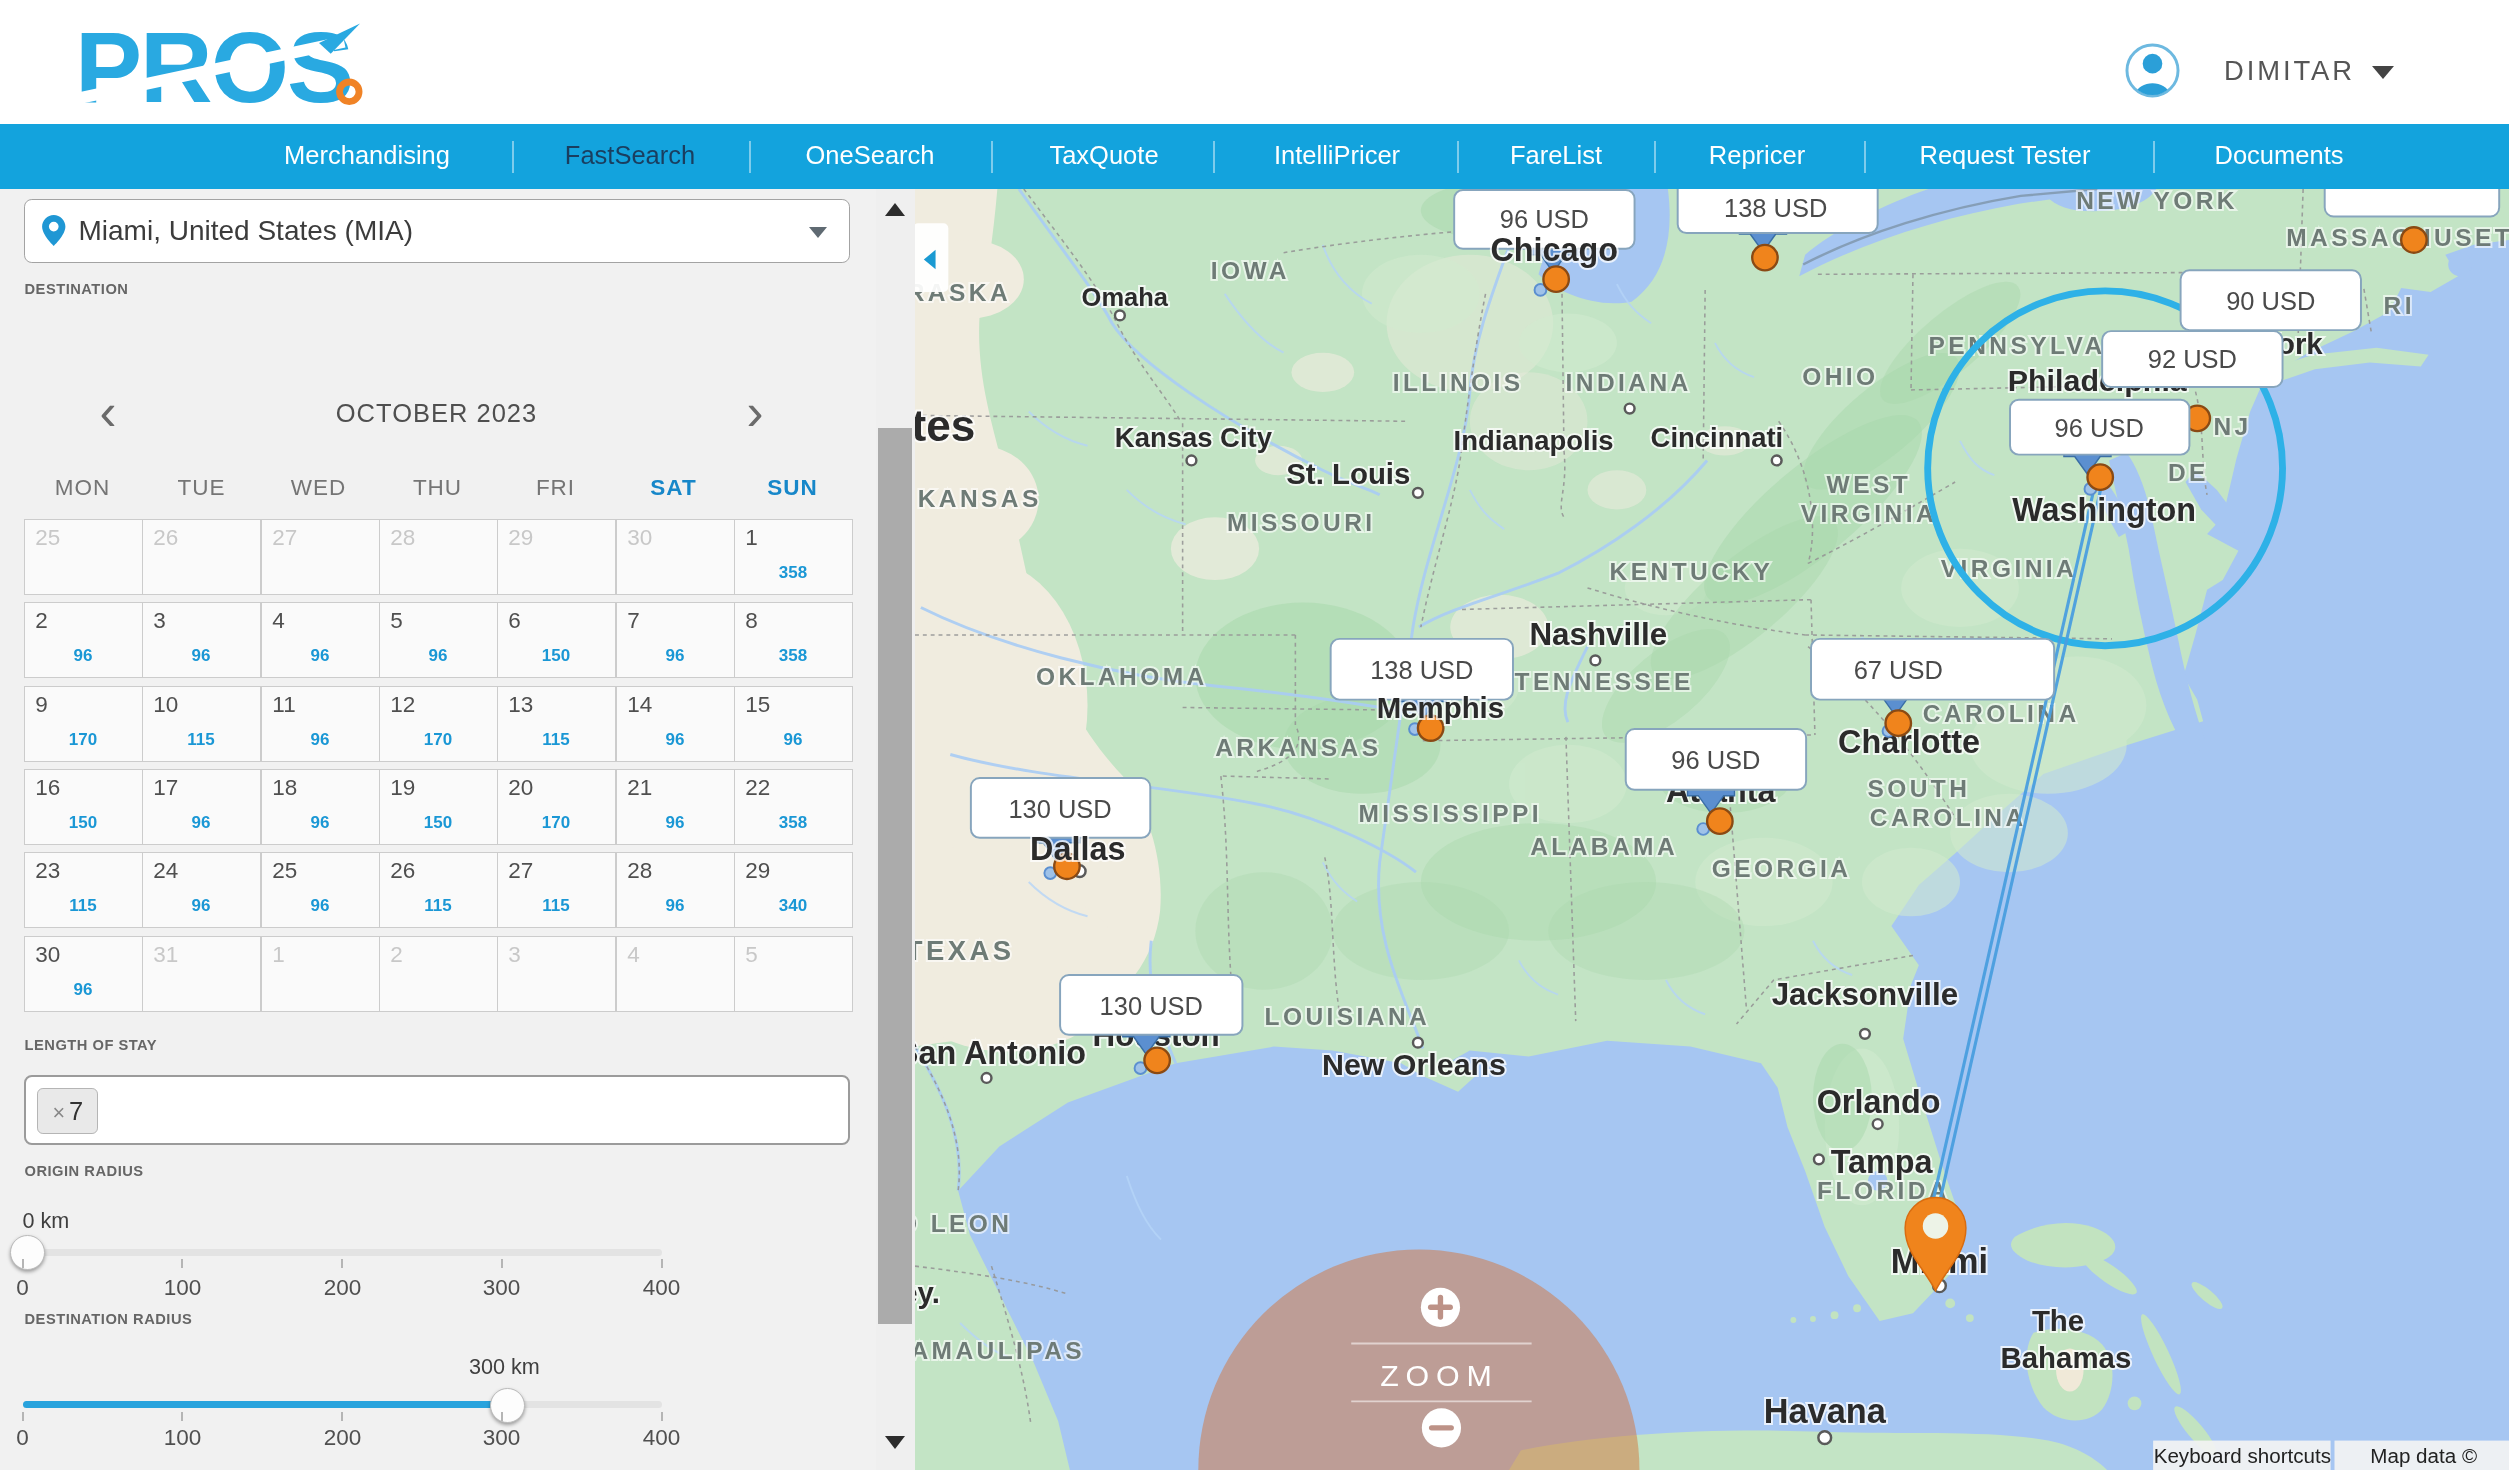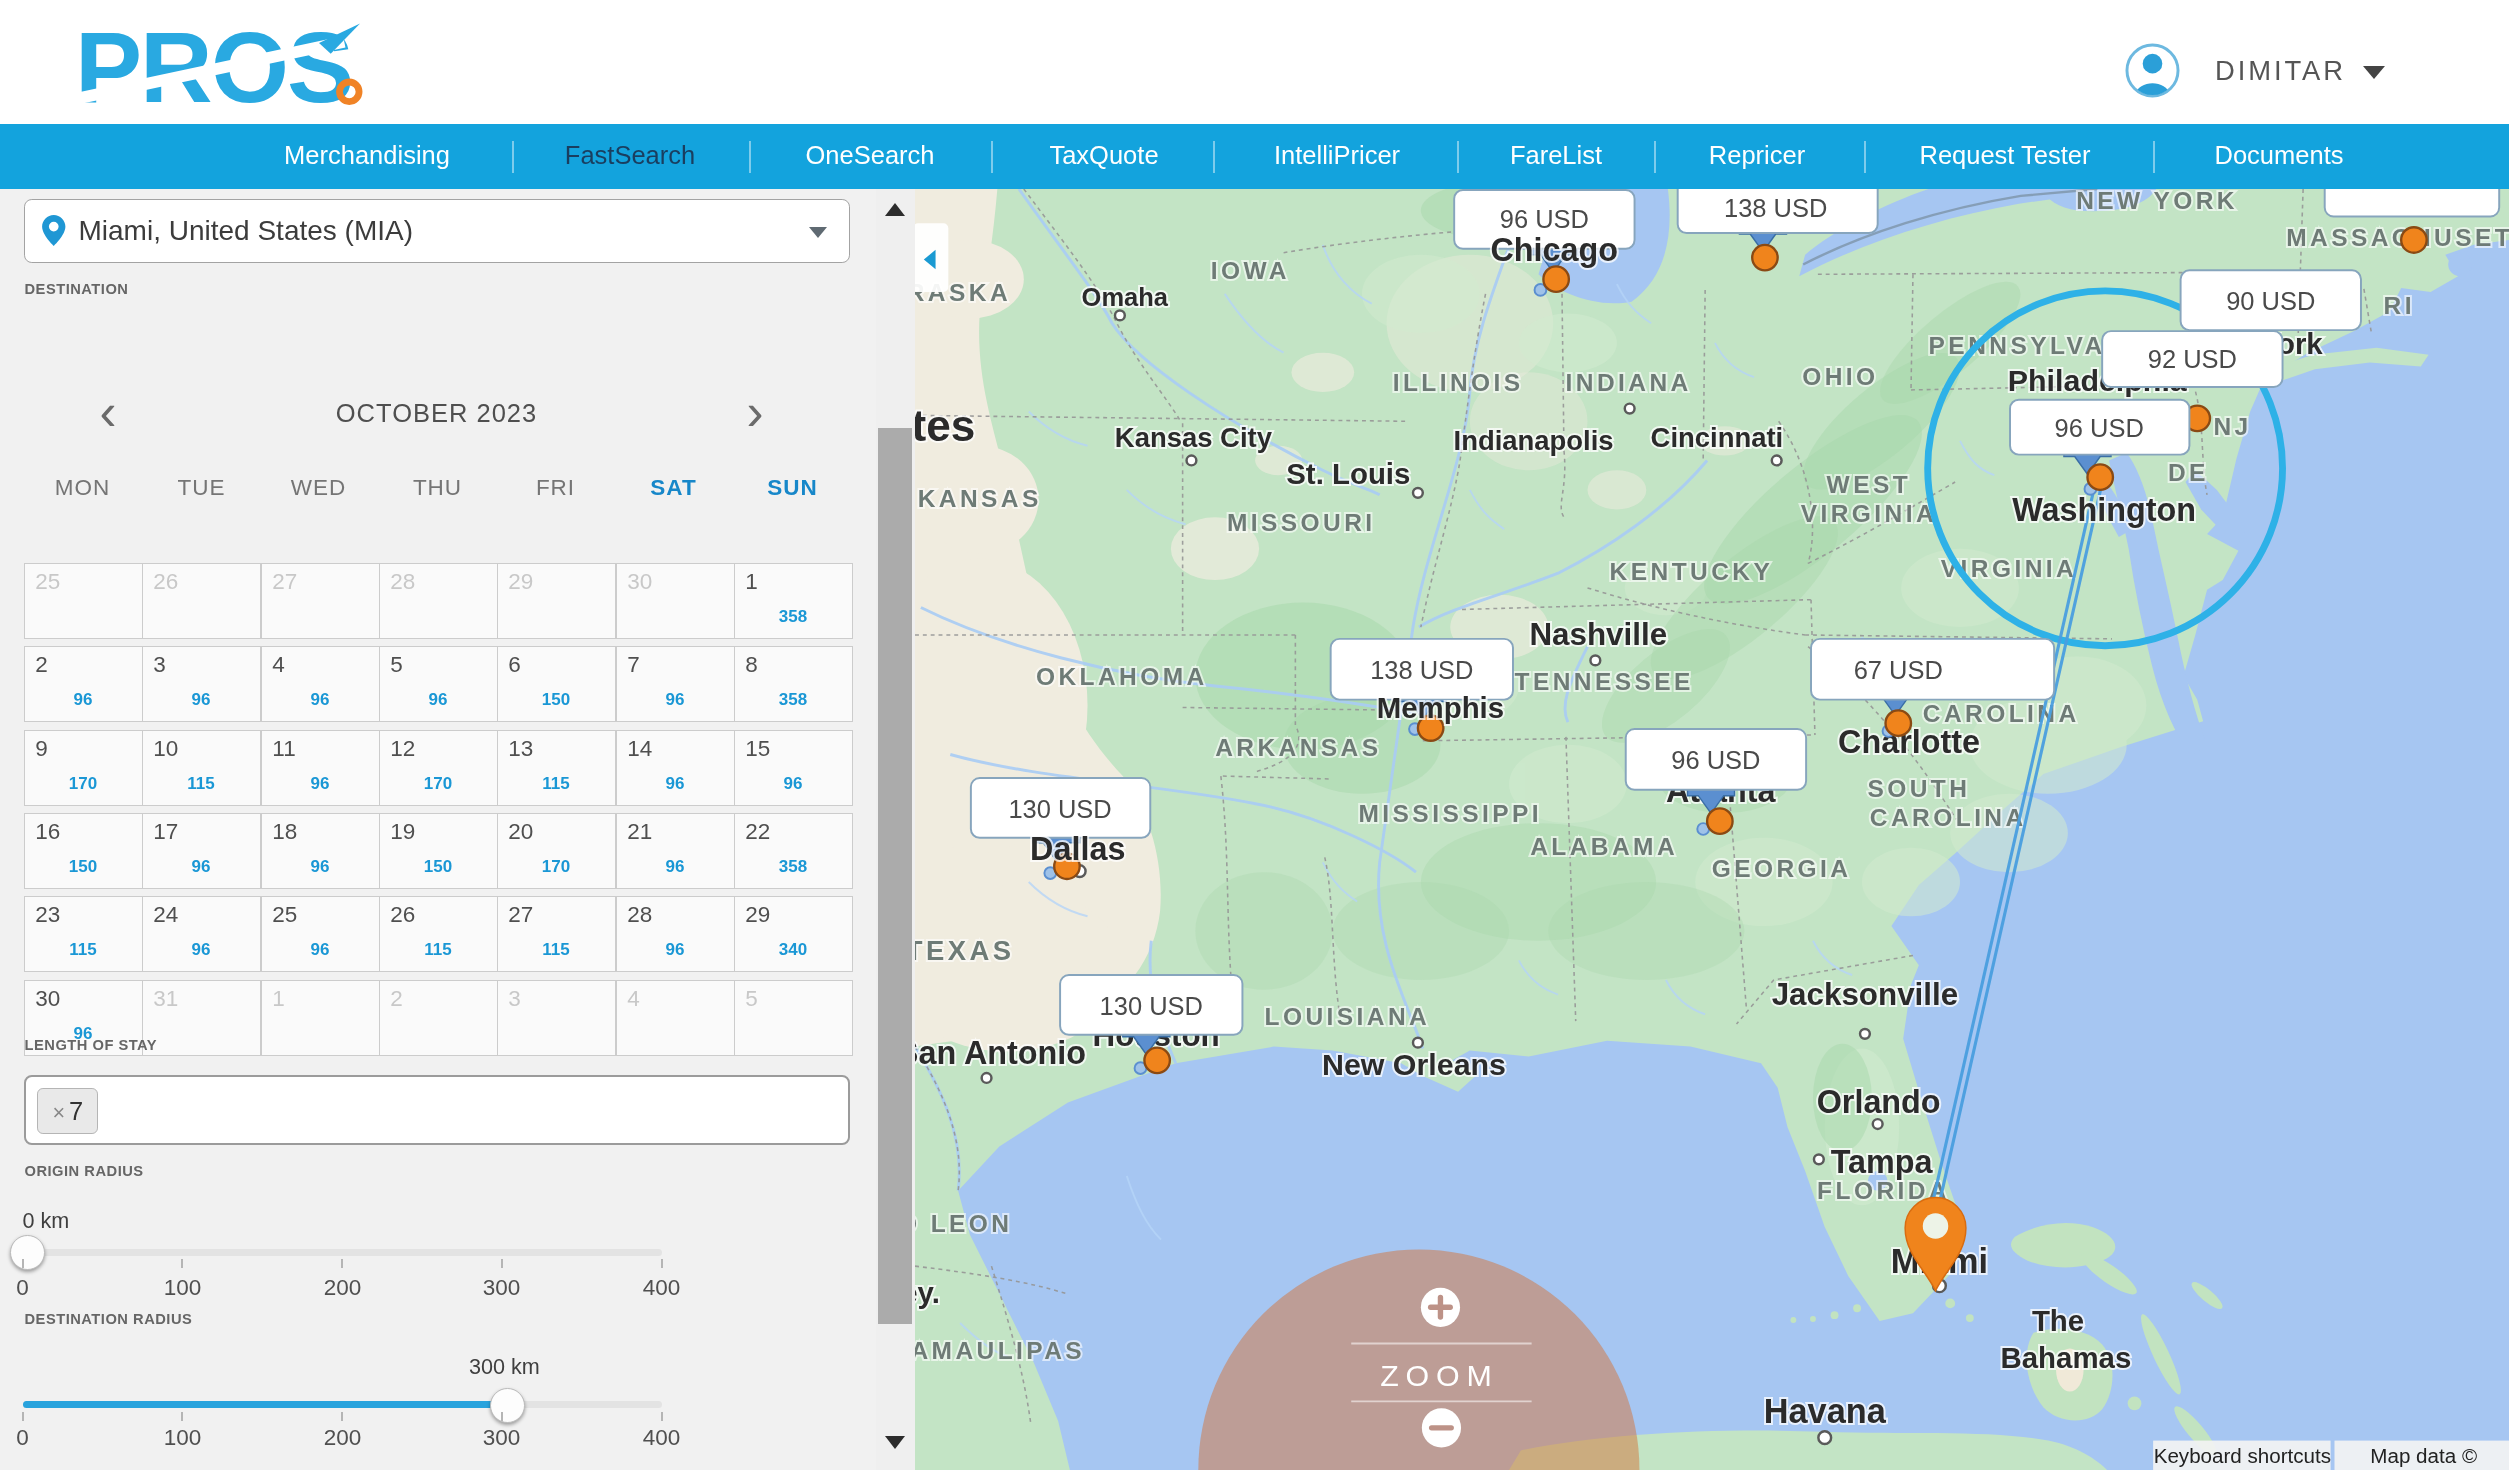--- a/index.html
+++ b/index.html
@@ -1,41 +1,41 @@
 <!DOCTYPE html>
 <html><head>
 <meta charset="utf-8">
 <style>
   * { margin:0; padding:0; box-sizing:border-box; }
   html,body { width:2509px; height:1470px; overflow:hidden; font-family:"Liberation Sans", sans-serif; background:#fff; }
   
   #header { position:absolute; left:0; top:0; width:2509px; height:124px; background:#fff; }
   #user { position:absolute; left:2125px; top:41px; height:59px; display:flex; align-items:center; }
-  #user .name { font-size:27.4px; color:#555; letter-spacing:2.9px; margin-left:35px; font-weight:400; }
+  #user .name { font-size:27.4px; color:#555; letter-spacing:2.9px; margin-left:44px; font-weight:400; }
   #user .caret { width:0; height:0; border-left:11.8px solid transparent; border-right:11.8px solid transparent; border-top:13.7px solid #444; margin-left:17.6px; margin-top:4.9px; }
   
   #nav { position:absolute; left:0; top:124px; width:2509px; height:65px; background:#13a3dd; }
   #nav span.it { position:absolute; top:0; height:65px; line-height:63px; transform:translateX(-50%); color:#fff; font-size:25.5px; white-space:nowrap; }
   #nav span.it.active { color:#1a3e5f; }
   #nav i.sep { position:absolute; top:16.7px; width:2px; height:32px; background:rgba(255,255,255,.45); }
   
   #panel { position:absolute; left:0; top:189px; width:876px; height:1281px; background:#f1f1f1; }
   .input { position:absolute; left:23.5px; width:826px; height:64px; background:#fff; border:1.5px solid #a3a3a3; border-radius:7.8px; display:flex; align-items:center; }
   .input .txt { font-size:28px; color:#3c3c3c; margin-left:54px; }
   .input .caret { position:absolute; right:21.6px; top:27.4px; width:0; height:0; border-left:9.8px solid transparent; border-right:9.8px solid transparent; border-top:11.8px solid #5f6a72; }
   .lbl { position:absolute; left:24.5px; font-size:14.7px; font-weight:bold; color:#666; letter-spacing:0.5px;text-align:center; }
   
   #calhead { position:absolute; left:23.5px; top:208px; width:826px; height:39px; }
   #calhead .title { position:absolute; left:0; width:100%; text-align:center; top:2px; font-size:25.5px; color:#4f4f4f; letter-spacing:1px; }
   .chev { position:absolute; top:-13.7px; font-size:51px; color:#6b6b6b; font-weight:normal; }
   #days { position:absolute; left:23.5px; top:286px; width:827px; }
   #days span { position:absolute; top:0; width:118px; text-align:center; font-size:22.5px; color:#757575; letter-spacing:1px; }
   #days span.we { color:#1787c9; font-weight:bold; }
   #grid { position:absolute; left:23.5px; top:330px; width:829px; height:501px; }
-  .cell { position:absolute; width:119px; height:76px; border:1px solid #ccc; background:#fafafa;margin-top:44px; }
+  .cell { position:absolute; width:119px; height:76px; border:1px solid #ccc; background:#fafafa; }
   .cell .d { position:absolute; left:10.8px; top:4.9px; font-size:22.5px; color:#4f4f4f; }
   .cell.dim .d { color:#c8c8c8; }
   .cell .p { position:absolute; left:0; top:43px; width:100%; text-align:center; font-size:17px; font-weight:bold; color:#1a97d5; }
   
   #los { position:absolute; left:23.5px; top:886px; width:826px; height:70px; background:#fff; border:2px solid #9b9b9b; border-radius:7.8px; }
   #chip { position:absolute; left:11.8px; top:10.8px; width:61px; height:46px; background:#e9e9e9; border:1px solid #b5b5b5; border-radius:5.9px; font-size:25.5px; color:#333; text-align:center; line-height:44px; }
   #chip .x { color:#888; font-size:21.6px; margin-right:3.9px; }
   
   .track { position:absolute; height:6.9px; background:#e3e3e3; border-radius:3.9px; }
   .fill { position:absolute; height:6.9px; background:#29a3dd; border-radius:3.9px 0 0 3.9px; }

